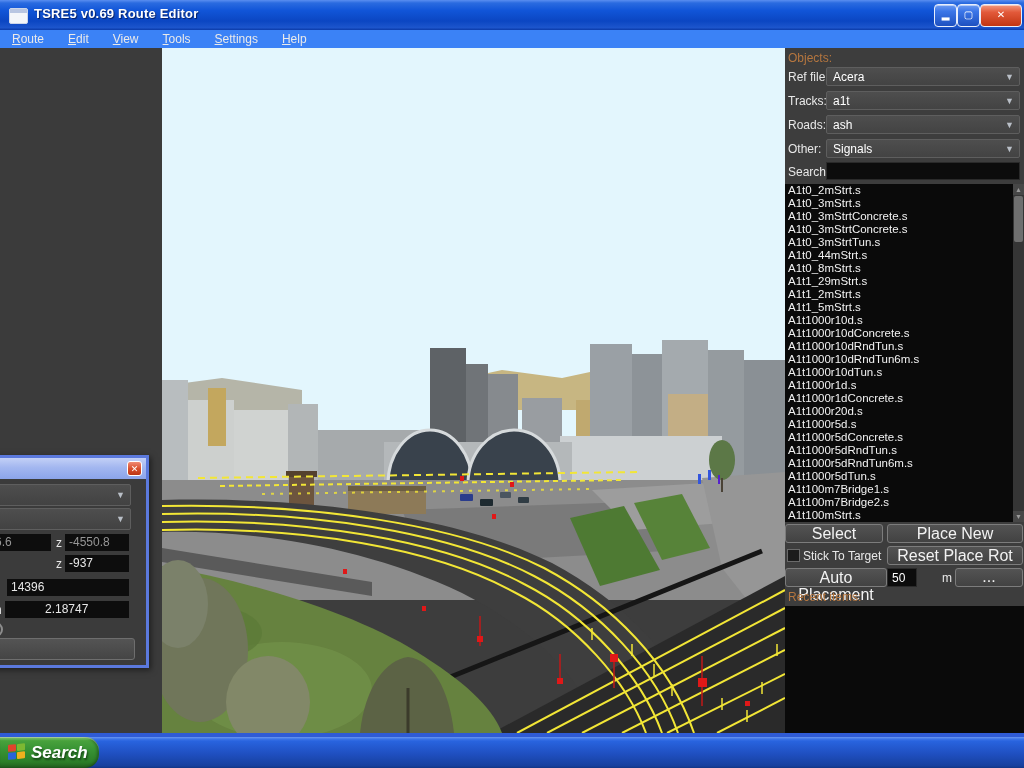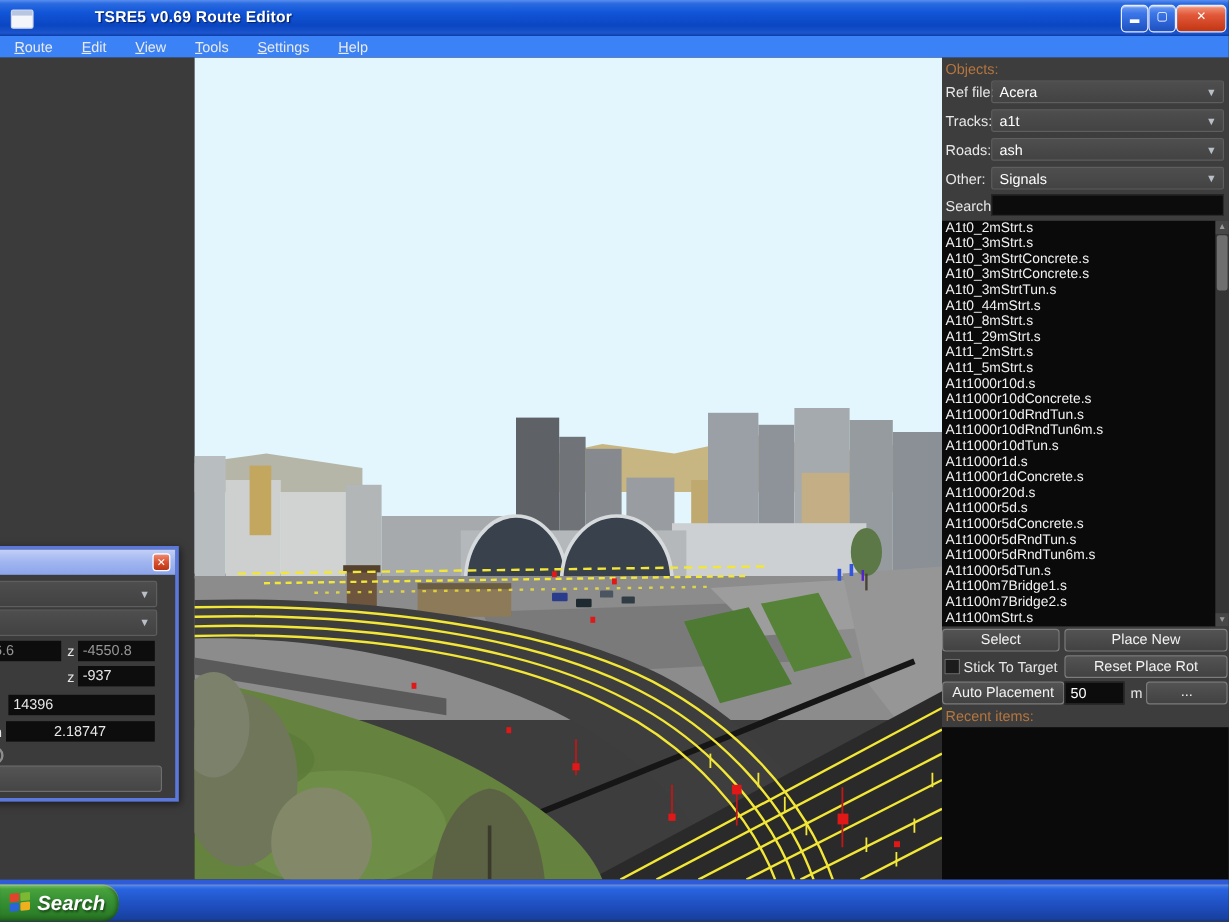--- a/index.html
+++ b/index.html
@@ -13,21 +13,21 @@
     position:absolute; left:0; top:0; width:1024px; height:30px;
     background:linear-gradient(180deg,#5a8ef0 0%,#2a6be0 10%,#1155d8 35%,#0b46c2 70%,#1c55cc 92%,#0a3aa8 100%);
   }
   .app-icon {
     position:absolute; left:9px; top:8px; width:17px; height:14px;
     background:#f4f6fa; border:1px solid #cdd6ea; border-radius:2px;
   }
   .app-icon::before { content:""; position:absolute; left:0; top:0; right:0; height:4px; background:#b9c6e2; }
   .title-text {
     position:absolute; left:34px; top:6px; color:#fff; font-size:13px; font-weight:bold;
-    text-shadow:1px 1px 1px rgba(0,0,30,.6); letter-spacing:.2px;margin-left:45px;
+    text-shadow:1px 1px 1px rgba(0,0,30,.6); letter-spacing:.2px;
   }
   .winbtn {
     position:absolute; top:4px; width:21px; height:21px; border:1px solid #e8eefc; border-radius:4px;
     color:#fff; font-size:10px; line-height:20px; text-align:center;
     background:linear-gradient(180deg,#6f9cf2 0%,#3b76e8 30%,#1e50c0 100%);
     box-shadow:inset 0 1px 0 rgba(255,255,255,.5);
   }
   .winbtn.close { background:linear-gradient(180deg,#f29a80 0%,#e2593a 35%,#c23512 100%); }
   
   .menubar {
@@ -56,21 +56,21 @@
   }
   .listbox {
     position:absolute; left:0; top:136px; width:228px; height:338px; background:#0a0a0a; overflow:hidden;
   }
   .li { height:13px; line-height:13px; font-size:11.5px; color:#f2f2f2; padding-left:3px; white-space:nowrap; }
   .scrollbar { position:absolute; left:228px; top:136px; width:11px; height:338px; background:#353535; }
   .sb-arrow { position:absolute; left:0; width:11px; height:11px; color:#9a9a9a; font-size:7px; text-align:center; line-height:11px; background:#474747; }
   .sb-thumb { position:absolute; left:1px; top:12px; width:9px; height:46px; background:#6f6f6f; border-radius:2px; }
   .pbtn {
     position:absolute; background:linear-gradient(#535353,#424242); border:1px solid #7c7c7c; border-radius:3px;
-    color:#f2f2f2; font-size:12px; text-align:center; box-sizing:border-box;
+    color:#f2f2f2; font-size:16px; text-align:center; box-sizing:border-box;
   }
   .numinput {
     position:absolute; background:#0c0c0c; border:1px solid #2a2a2a; color:#fff; font-size:12px;
     padding:0 4px; box-sizing:border-box; outline:none;
   }
   .checkbox { position:absolute; width:11px; height:11px; background:#1c1c1c; border:1px solid #6a6a6a; }
   .recentbox { position:absolute; left:0; top:558px; width:239px; height:127px; background:#0a0a0a; }
   
   .dlg {
     position:absolute; left:-10px; top:455px; width:153px; height:207px;
@@ -321,21 +321,21 @@
   </div>
 
   <div class="pbtn" style="left:0; top:476px; width:98px; height:19px; line-height:17px;">Select</div>
   <div class="pbtn" style="left:102px; top:476px; width:136px; height:19px; line-height:17px;">Place New</div>
 
   <span class="checkbox" style="left:2px; top:501px;"></span>
   <span class="plabel" style="left:18px; top:501px;">Stick To Target</span>
   <div class="pbtn" style="left:102px; top:498px; width:136px; height:19px; line-height:17px;">Reset Place Rot</div>
 
   <div class="pbtn" style="left:0; top:520px; width:102px; height:19px; line-height:17px;">Auto Placement</div>
-  <input class="numinput" style="left: 102px; top: 520px; width: 50px; height: 19px;" value="50">
+  <input class="numinput" style="left: 102px; top: 520px; width: 30px; height: 19px;" value="50">
   <span class="plabel" style="left:157px; top:523px;">m</span>
   <div class="pbtn" style="left:170px; top:520px; width:68px; height:19px; line-height:15px;">...</div>
 
   <span class="olabel" style="left:3px; top:542px;">Recent items:</span>
   <div class="recentbox"></div>
 </div>
 
 <div class="dlg">
   <div class="dlg-title">
     <span class="dlg-close">✕</span>

